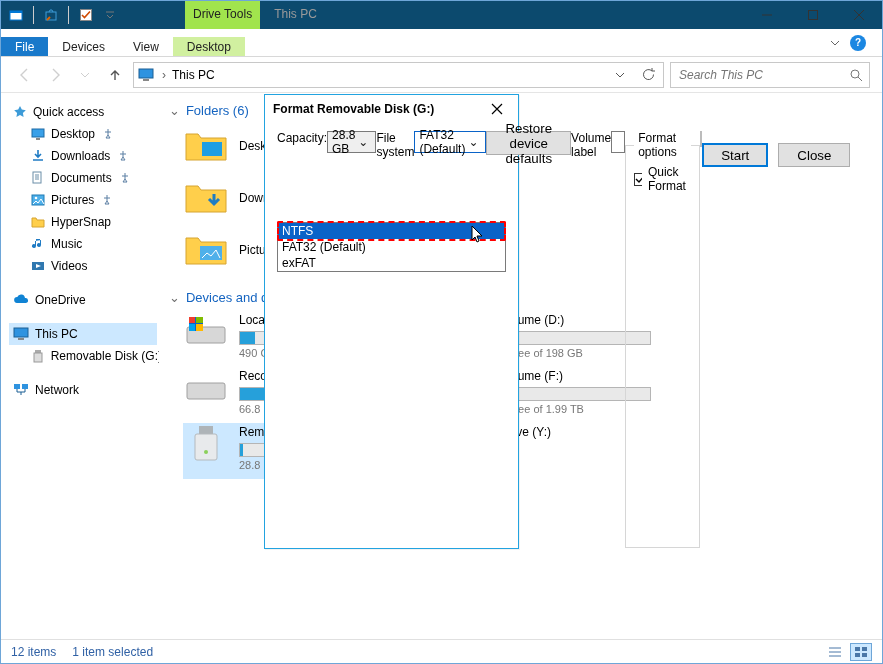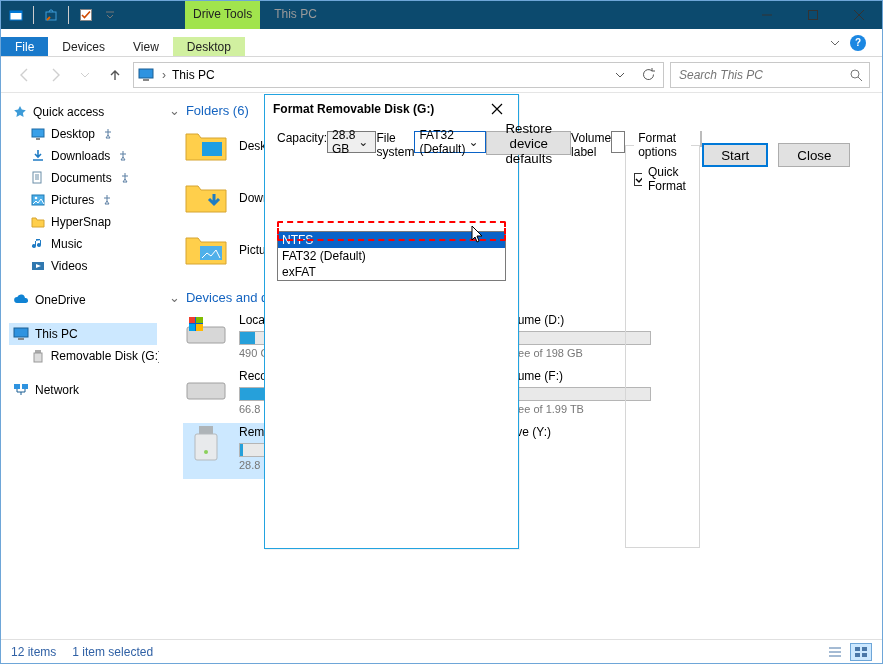--- a/index.html
+++ b/index.html
@@ -76,21 +76,21 @@
   .modal-titlebar .t { flex:1;font-weight:bold; }
   .modal-close { width:26px; height:22px; display:flex; align-items:center; justify-content:center;}
   .modal-body { flex:1; padding:8px 12px 0 12px; display:flex; flex-direction:row; position:relative;}
   .fld-label { margin-bottom:4px;}
   .combo, .textbox { border:1px solid #7a7a7a; height:22px; display:flex; align-items:center; padding:0 4px; background:#efefef; }
   .combo.light { background:#fff;}
   .combo .ct { flex:1; }
   .combo .carrow { width:16px; text-align:center; color:#222;}
   .textbox { background:#fff;}
   .textbox input{ border:none; outline:none; width:100%; font-size:12px; background:transparent;}
-  .dropdown-list { position:absolute; left:12px; top:108px; right:12px; background:#fff; border:1px solid #7a7a7a; z-index:3;}
+  .dropdown-list { position:absolute; left:12px; top:99px; right:12px; background:#fff; border:1px solid #7a7a7a; z-index:3;}
   .dropdown-list .opt { height:16px; padding:0 4px; font-size:12px; display:flex; align-items:center;}
   .dropdown-list .opt.hi { background:#0a63c8; color:#fff;}
   .red-dash { position:absolute; left:12px; top:98px; right:12px; height:20px; border:2px dashed #ff0000; z-index:4; pointer-events:none; border-radius:2px;}
   .btn { border:1px solid #adadad; background:#e1e1e1; height:24px; padding:0 18px; display:flex; align-items:center; justify-content:center;}
   .btn.default { border:1px solid #0078d7; box-shadow:inset 0 0 0 1px #0078d7;}
   .modal-buttons { display:flex; gap:10px; justify-content:flex-end; padding:12px 0 14px 0;}
   fieldset.fo { border:1px solid #d6d6d6; padding:6px 8px 10px 8px; margin:0;}
   fieldset.fo legend { padding:0 4px; font-size:12px;}
   .check { display:flex; align-items:center; gap:6px;}
 

